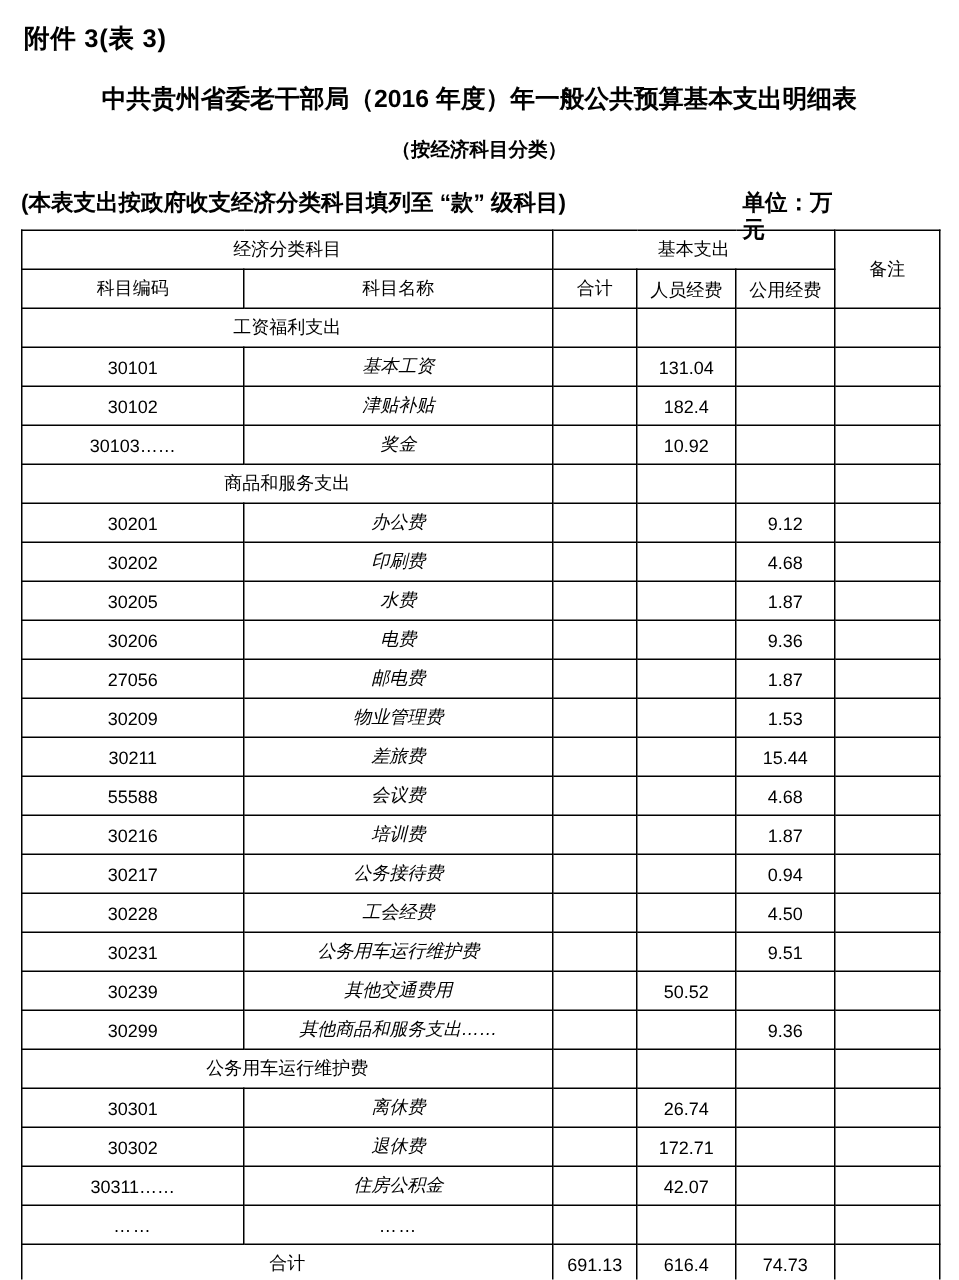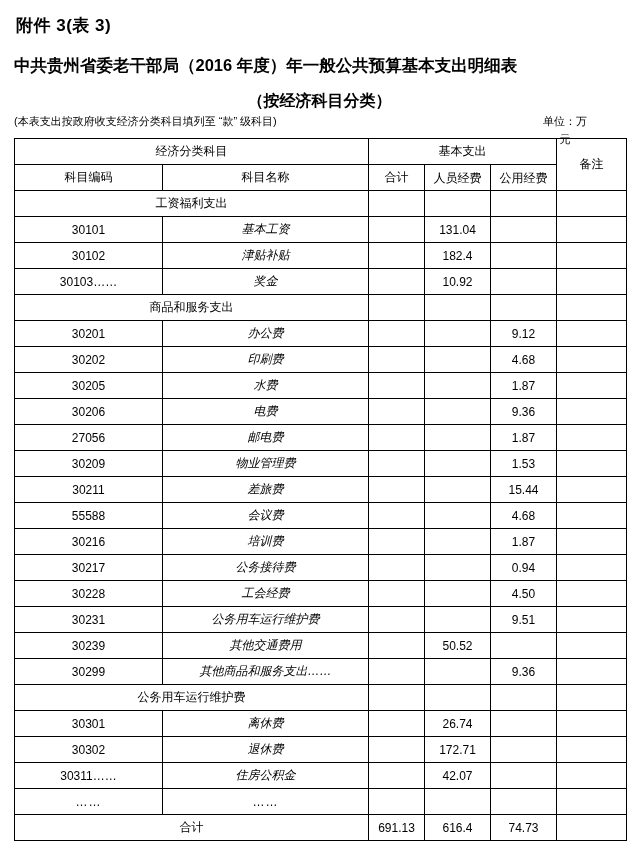--- a/index.html
+++ b/index.html
@@ -22,46 +22,48 @@
   }
   .attach-label {
     font-size: 17px;
     font-weight: bold;
     margin: 4px 0 0 2px;
     letter-spacing: 0.5px;
   }
   .doc-title {
     font-size: 16.5px;
     font-weight: bold;
-    text-align: left;
+    text-align: center;
     margin-top: 18px;
     letter-spacing: 0px;
     white-space: nowrap;
   }
   .doc-subtitle {
-    font-size: 16px;
+    font-size: 13px;
     font-weight: bold;
     text-align: center;
     margin-top: 14px;
   }
   .note-row {
+    margin-top: 18px;
     position: relative;
-    font-size: 11px;
+    font-size: 15px;
     line-height: 18px;
+    font-weight: bold;
   }
   .note-left {
     width: 430px;
     display: inline-block;
     vertical-align: top;
   }
   .note-right {
     position: absolute;
-    right: 0;
+    right: 10px;
     top: 0;
-    text-align: center;
+    text-align: left;
     width: 120px;
   }
   .note-right div:last-child {
     margin-top: 0px;
   }
   table.budget {
     border-collapse: collapse;
     width: 612px;
     margin-top: 8px;
     table-layout: fixed;

